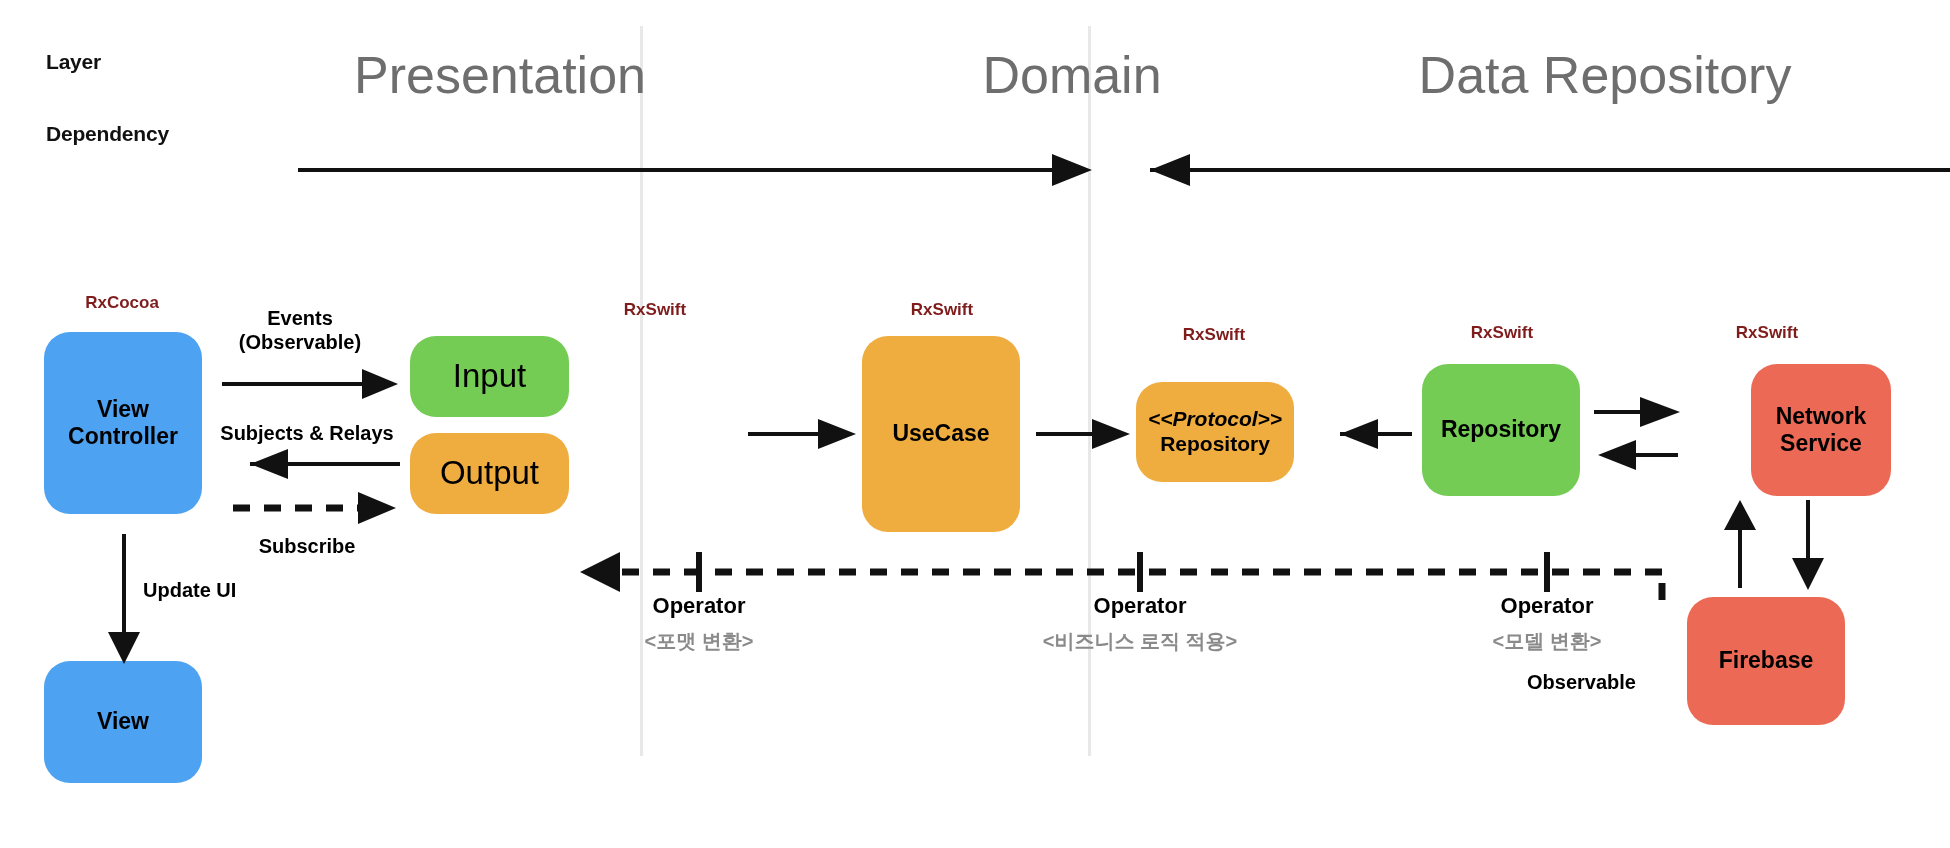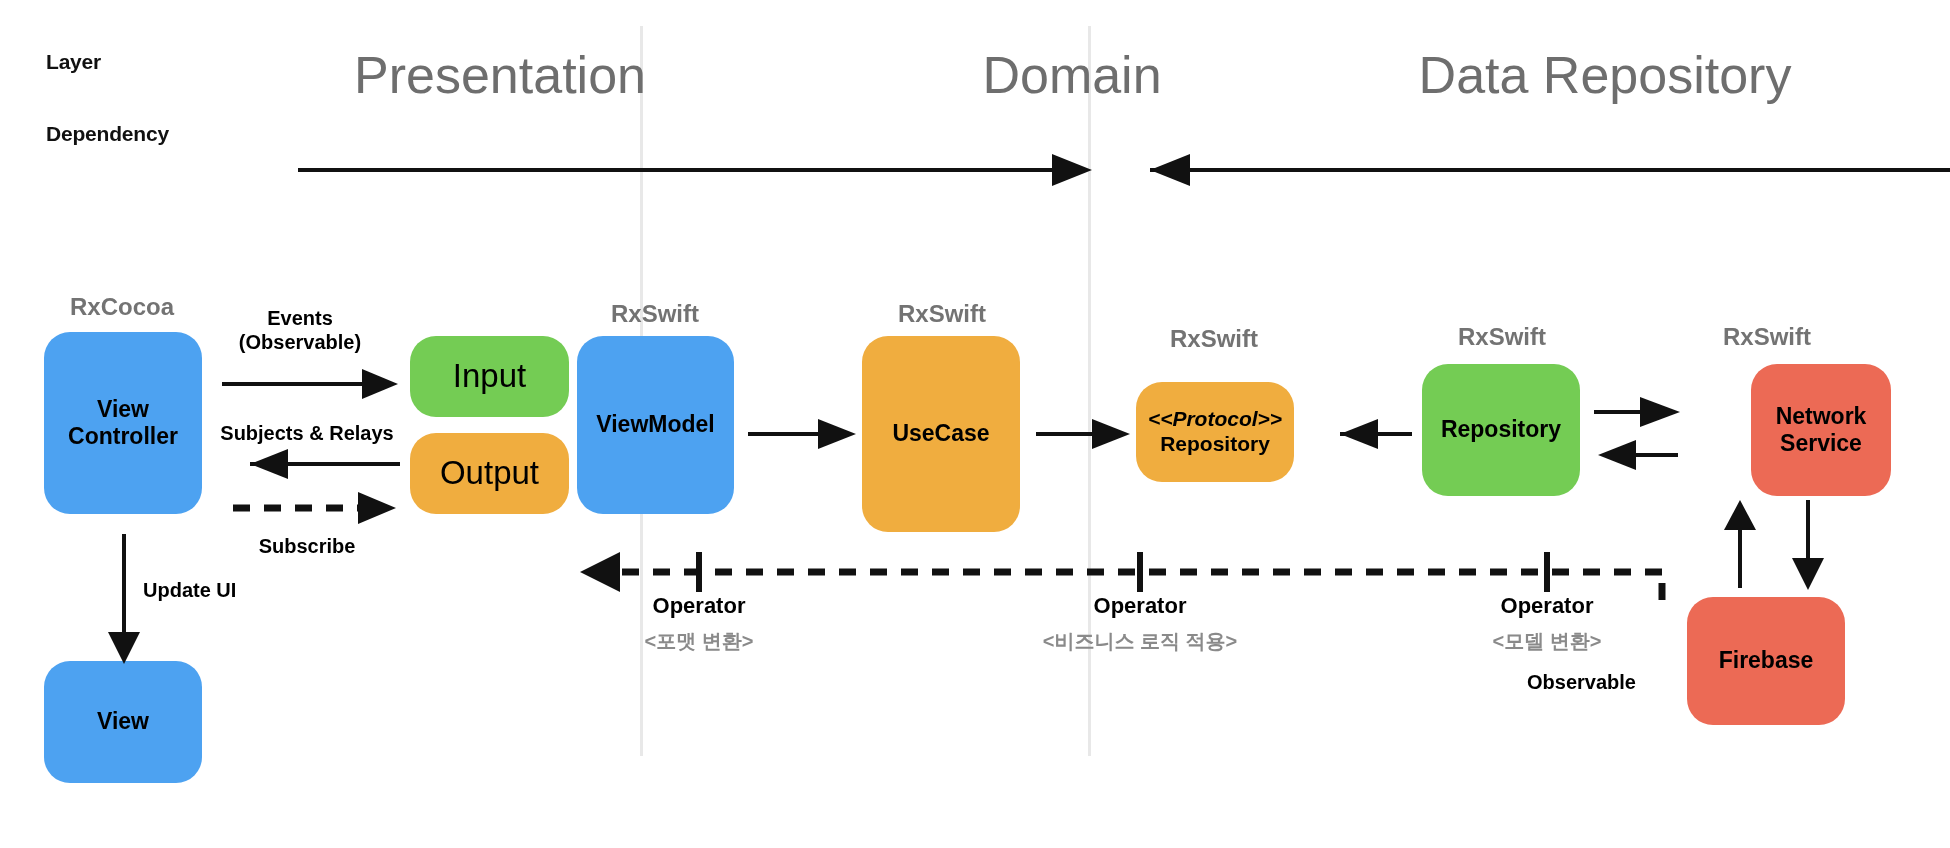--- a/index.html
+++ b/index.html
@@ -77,23 +77,23 @@
   }
   .node .pname {
     display: block;
     font-weight: bold;
     font-size: 21px;
   }
 
   
   .cap {
     position: absolute;
-    font-size: 24px;
-    font-weight: bold;
-    color: #737373;
+    font-size: 17px;
+    font-weight: bold;
+    color: #7f1d1d;
     white-space: nowrap;
     transform: translateX(-50%);
   }
 
   
   .elabel {
     position: absolute;
     font-size: 20px;
     font-weight: bold;
     color: #000000;
@@ -161,21 +161,20 @@
   <div class="cap" style="left:1502px; top:323px;">RxSwift</div>
   <div class="cap" style="left:1767px; top:323px;">RxSwift</div>
 
   <div class="node blue" style="left:44px; top:332px; width:158px; height:182px;">View
 Controller</div>
 
   <div class="node green plain" style="left:410px; top:336px; width:159px; height:81px;">Input</div>
 
   <div class="node orange plain" style="left:410px; top:433px; width:159px; height:81px;">Output</div>
 
-  <div class="node blue" style="left:577px; top:336px; width:157px; height:178px;">ViewModel</div>
 
   <div class="node blue" style="left:44px; top:661px; width:158px; height:122px;">View</div>
 
   <div class="node orange" style="left:862px; top:336px; width:158px; height:196px;">UseCase</div>
 
   <div class="node orange" style="left:1136px; top:382px; width:158px; height:100px;">
     <div>
       <span class="proto">&lt;&lt;Protocol&gt;&gt;</span>
       <span class="pname">Repository</span>
     </div>

